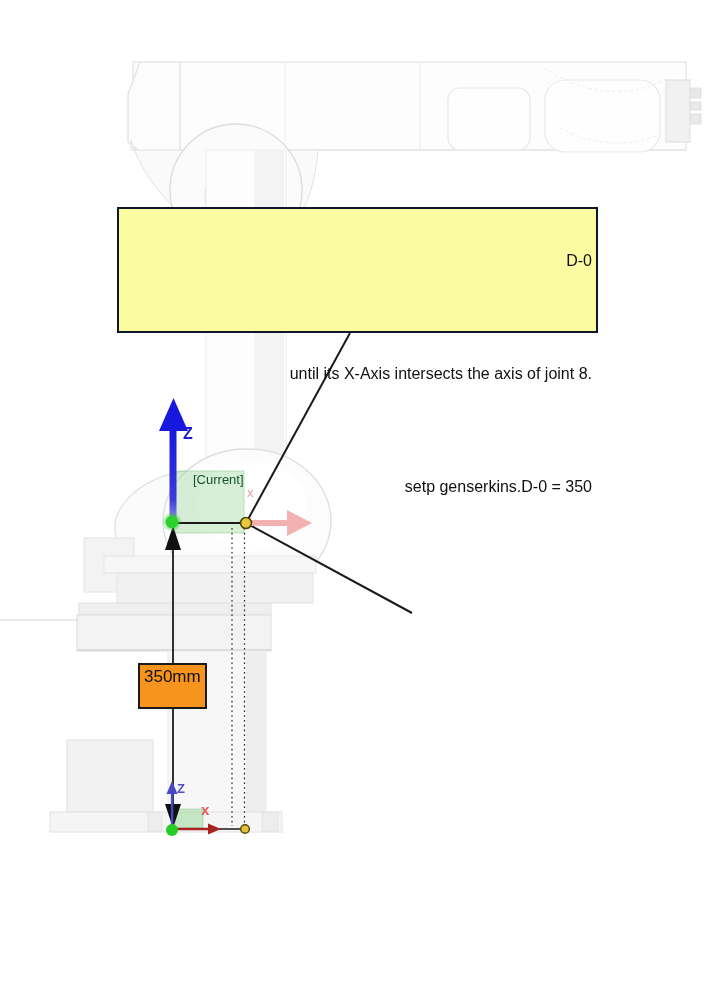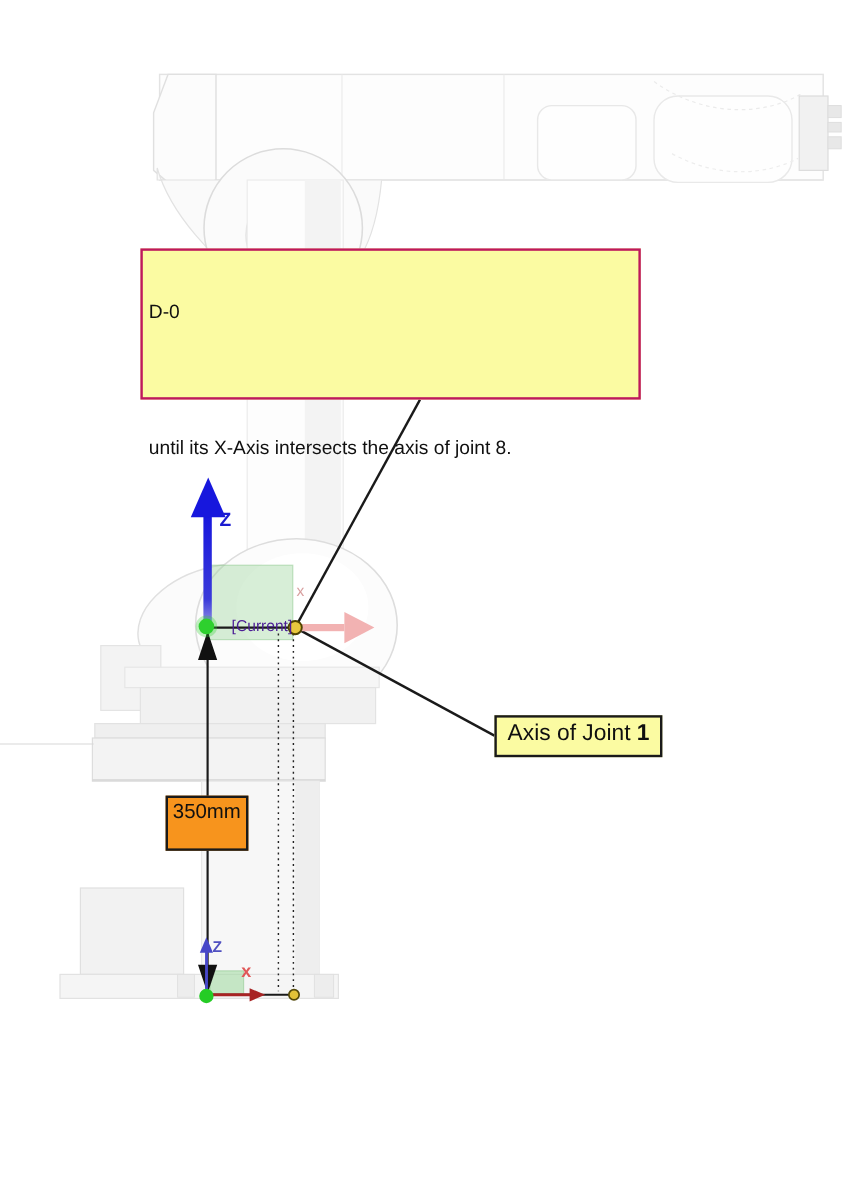--- a/index.html
+++ b/index.html
@@ -4,42 +4,42 @@
 <style>
   html,body{margin:0;padding:0;background:#fff;}
   #stage{
     position:relative;width:707px;height:1000px;background:#ffffff;
     overflow:hidden;font-family:"Liberation Sans", sans-serif;
   }
   svg{position:absolute;left:0;top:0;}
   .abs{position:absolute;}
   
   #callout{
-    left:117px;top:207px;width:417px;height:126px;box-sizing:border-box;
-    background:#fbfba2;border:2px solid #be185d;
+    left:117px;top:207px;width:481px;height:126px;box-sizing:border-box;
+    background:#fbfba2;border:2px solid #0f172a;
     padding:4px 4px 4px 5px;color:#101010;font-size:16px;line-height:19px;
-    white-space:pre-wrap;z-index:30;
+    white-space:pre-wrap;z-index:30;text-align:right;
   }
   #callout .co-gap{height:18px;}
   
   #axis-box{
     left:412px;top:596px;box-sizing:border-box;height:35px;
     background:#fbfba2;border:2px solid #1a1a1a;color:#101010;
     padding:3px 9px 0 9px;font-size:19px;z-index:30;
   }
   #axis-box b{font-weight:bold;}
   
   #dim-box{
     left:138px;top:663px;box-sizing:border-box;height:46px;
     background:#f7941d;border:2px solid #1a1a1a;color:#101010;
     padding:2px 4px 0 4px;font-size:17px;z-index:30;
   }
   .axis-label{z-index:40;}
   #z-top-label{left:183px;top:425px;font-size:16px;font-weight:bold;color:#1b1bd0;}
-  #current-label{left:193px;top:514px;font-size:13px;color:#4c1d95;}
+  #current-label{left:193px;top:472px;font-size:13px;color:#14532d;}
   #x-top-label{left:247px;top:485px;font-size:13px;color:#d29090;opacity:.85;}
   #z-bottom-label{left:177px;top:781px;font-size:13px;font-weight:bold;color:#5050c0;}
   #x-bottom-label{left:201px;top:801px;font-size:15px;font-weight:600;color:#e05858;}
   .layer-robot{z-index:10;}
   .layer-anno{z-index:20;}
 </style>
 </head>
 <body>
 
 <div id="stage">
@@ -139,23 +139,23 @@
     <polygon points="221,829 208,823.5 208,834.5" fill="#a82424"></polygon>
     <circle cx="172" cy="830" r="6" fill="#25cc25"></circle>
     <circle cx="245" cy="829" r="4.3" fill="#e2c238" stroke="#54490a" stroke-width="1.4"></circle>
   </svg>
 
   <div id="callout" class="abs">
     <div>D-0</div>
     <div class="co-gap"></div>
     <div>until its X-Axis intersects the axis of joint 8.</div>
     <div class="co-gap"></div>
+    <div>setp genserkins.D-0 = 350</div>
   </div>
 
-  <div id="axis-box" class="abs"><span>Axis of Joint </span><b>1</b></div>
 
   <div id="dim-box" class="abs">350mm</div>
 
   <div id="z-top-label" class="abs axis-label">Z</div>
   <div id="current-label" class="abs axis-label">[Current]</div>
   <div id="x-top-label" class="abs axis-label">x</div>
   <div id="z-bottom-label" class="abs axis-label">Z</div>
   <div id="x-bottom-label" class="abs axis-label">x</div>
 
 </div>

